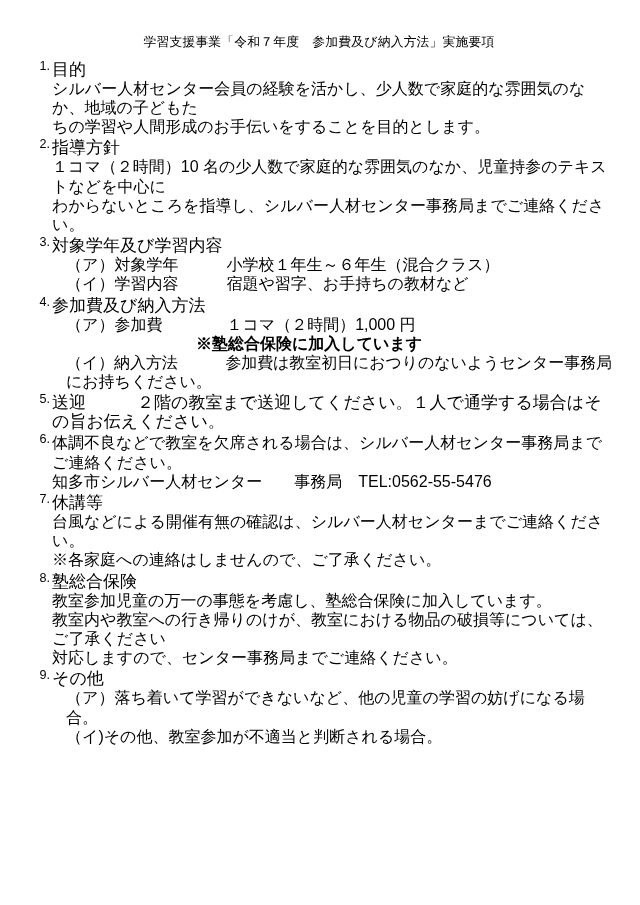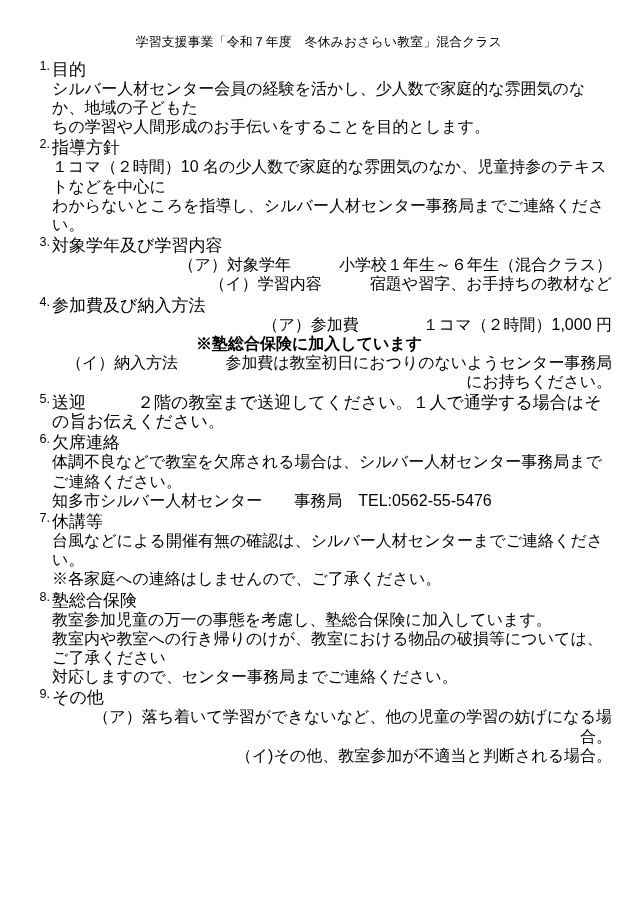--- a/index.html
+++ b/index.html
@@ -56,37 +56,36 @@
     margin: 0;
     padding: 0;
   }
   .line {
     font-size: 16px;
     line-height: 19.2px;
     white-space: pre-wrap;
   }
   .line.indent1 {
     padding-left: 14px;
-    text-align: right;
   }
   .line.center-bold {
     text-align: center;
     font-weight: bold;
     padding-right: 46px;
   }
   .line.tight {
     letter-spacing: -0.1px;
   }
 </style>
 </head>
 <body>
 
 <div class="page">
 
-  <div class="doc-title">学習支援事業「令和７年度　冬休みおさらい教室」混合クラス</div>
+  <div class="doc-title">学習支援事業「令和７年度　参加費及び納入方法」実施要項</div>
 
   <ol class="sections">
 
     <li class="section">
       <span class="num">1.</span>
       <div class="sec-head">目的</div>
       <div class="body-lines">
         <div class="line">シルバー人材センター会員の経験を活かし、少人数で家庭的な雰囲気のなか、地域の子どもた</div>
         <div class="line">ちの学習や人間形成のお手伝いをすることを目的とします。</div>
       </div>
@@ -120,21 +119,20 @@
       </div>
     </li>
 
     <li class="section">
       <span class="num">5.</span>
       <div class="sec-head tight">送迎　　　２階の教室まで送迎してください。１人で通学する場合はその旨お伝えください。</div>
     </li>
 
     <li class="section">
       <span class="num">6.</span>
-      <div class="sec-head">欠席連絡</div>
       <div class="body-lines">
         <div class="line">体調不良などで教室を欠席される場合は、シルバー人材センター事務局までご連絡ください。</div>
         <div class="line">知多市シルバー人材センター　　事務局　TEL:0562-55-5476</div>
       </div>
     </li>
 
     <li class="section">
       <span class="num">7.</span>
       <div class="sec-head">休講等</div>
       <div class="body-lines">

